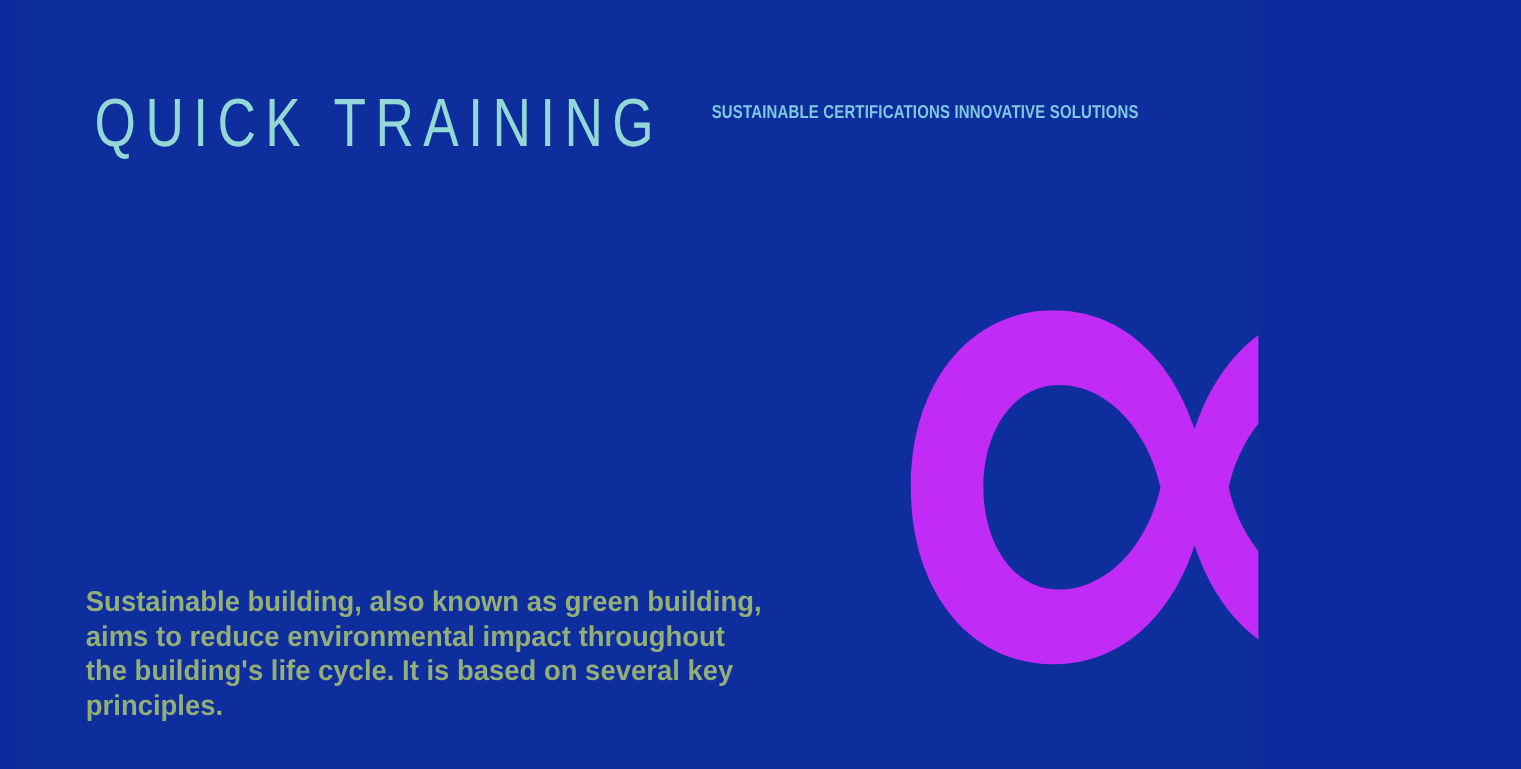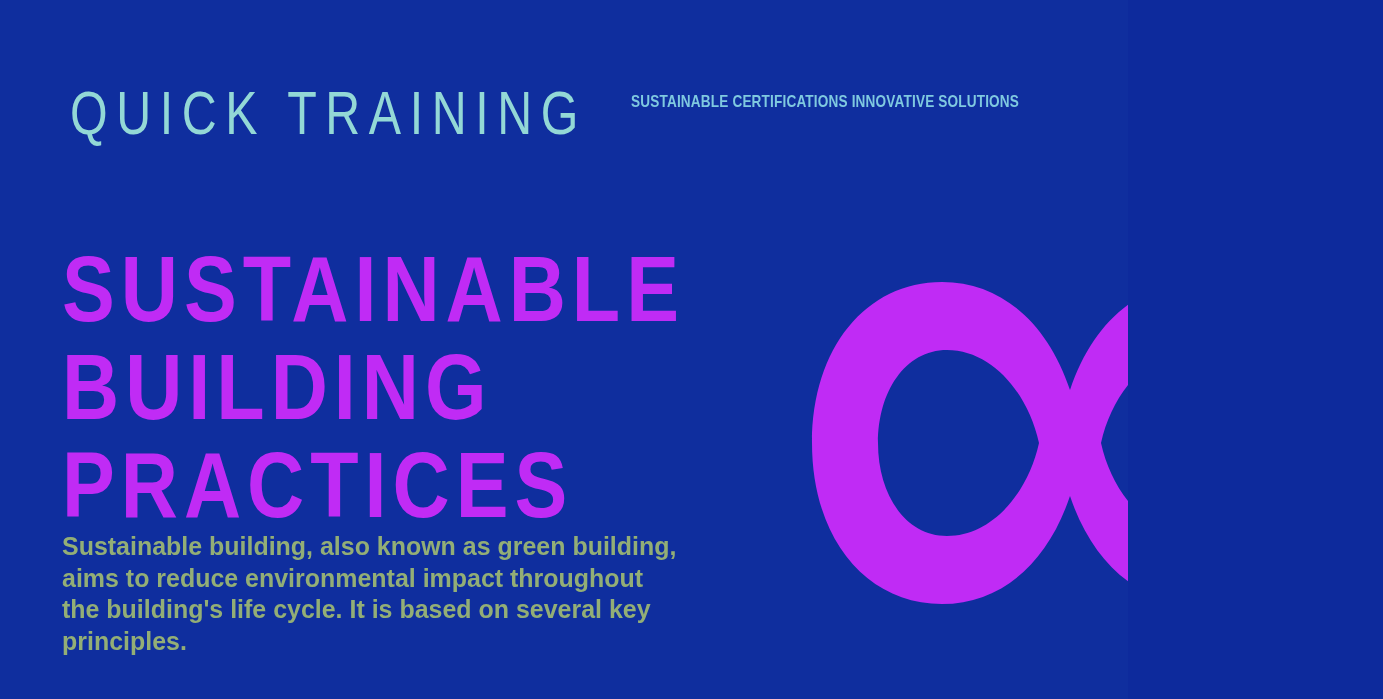--- a/index.html
+++ b/index.html
@@ -8,20 +8,21 @@
     padding: 0;
     background: #0d2a9c;
   }
   #slide {
     position: relative;
     width: 1128px;
     height: 699px;
     background: #0f2e9e;
     overflow: hidden;
     font-family: "Liberation Sans", sans-serif;
+    margin-left: 16px;
   }
 
   
   .kicker {
     position: absolute;
     left: 70px;
     top: 82px;
     font-family: "Liberation Sans Narrow", "Liberation Sans", sans-serif;
     font-size: 62px;
     line-height: 1;
@@ -96,25 +97,20 @@
 </style>
 </head>
 <body>
 
 <div id="slide">
 
   <div class="kicker">QUICK TRAINING</div>
 
   <div class="tagline">SUSTAINABLE CERTIFICATIONS INNOVATIVE SOLUTIONS</div>
 
-  <div class="headline">
-    <div class="hl-line">SUSTAINABLE</div>
-    <div class="hl-line">BUILDING</div>
-    <div class="hl-line">PRACTICES</div>
-  </div>
 
   <div class="bodytext">Sustainable building, also known as green building, aims to reduce environmental impact throughout the building's life cycle. It is based on several key principles.</div>
 
   <div class="infinity-wrap">
     <svg viewBox="0 0 528 322" xmlns="http://www.w3.org/2000/svg" aria-hidden="true">
       <path fill="#c02bf5" fill-rule="evenodd" d="
         M 136 0
         C 60 0, 6 66, 6 161
         C 6 256, 60 322, 136 322
         C 196 322, 242 280, 264 214

